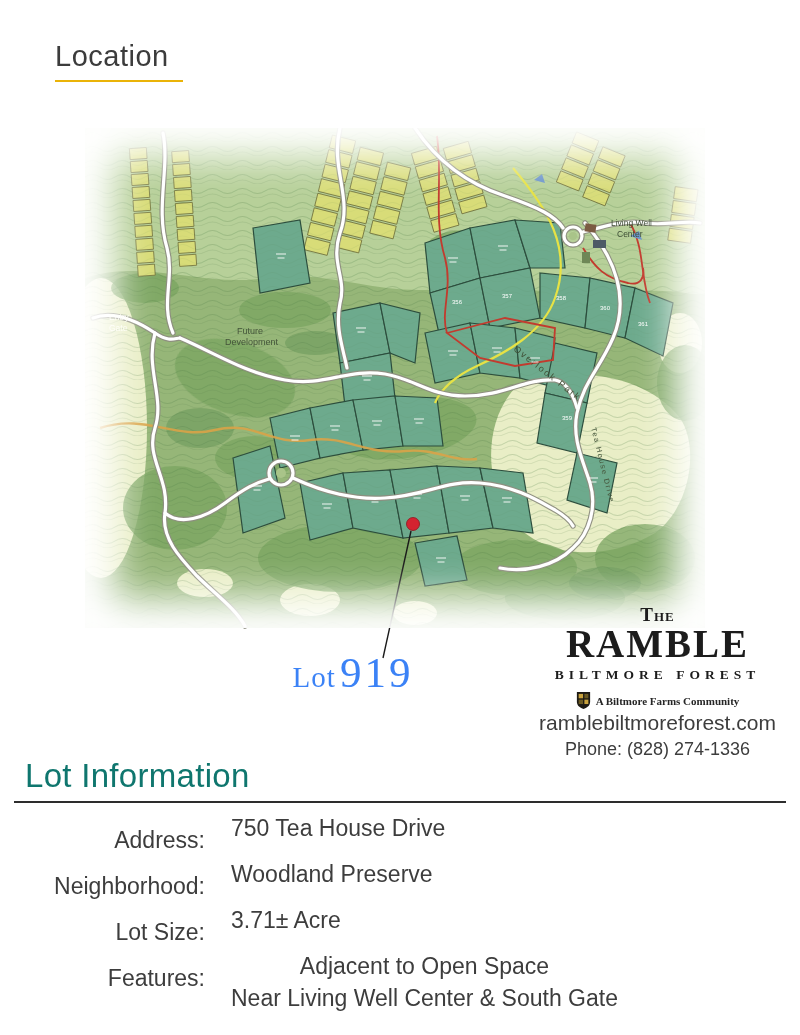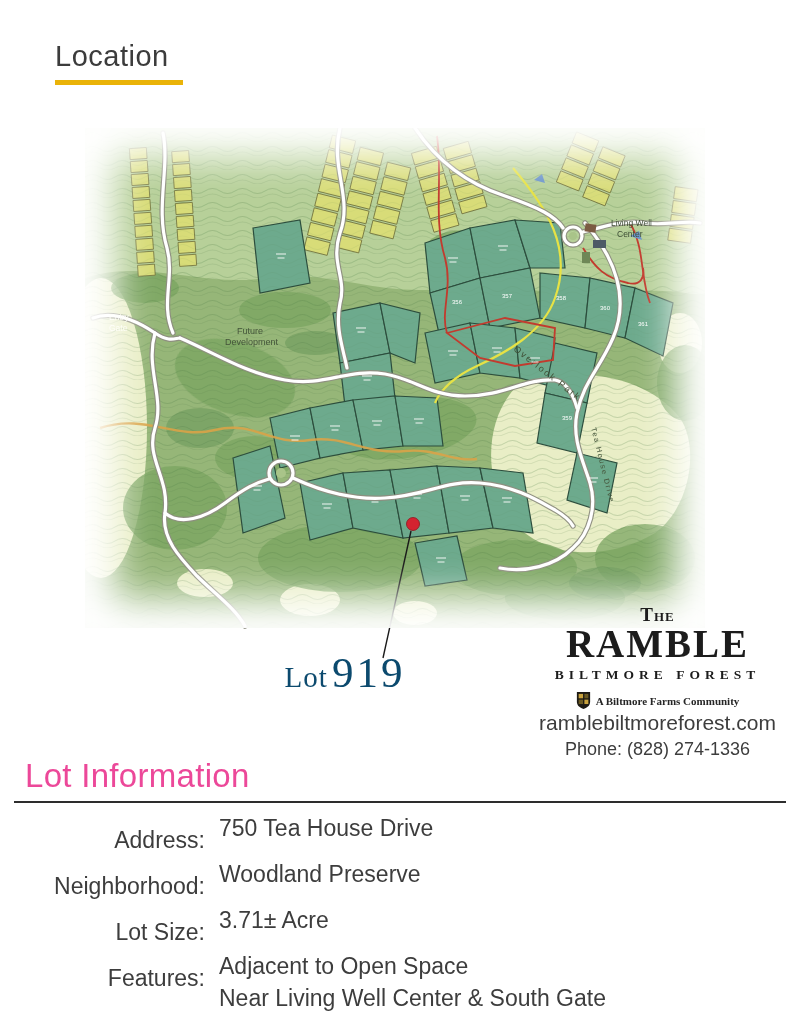--- a/index.html
+++ b/index.html
@@ -1,59 +1,59 @@
 <!DOCTYPE html>
 <html><head>
 <meta charset="utf-8">
 <style>
   html,body{margin:0;padding:0;background:#ffffff;}
   .page{position:relative;width:800px;height:1035px;background:#fff;overflow:hidden;
         font-family:"Liberation Sans",sans-serif;color:#3f3f3f;}
 
   
   .loc-head{position:absolute;left:55px;top:40px;font-size:29px;font-weight:400;
-            color:#3c3c3c;letter-spacing:.5px;border-bottom:5px solid #eab308;
+            color:#3c3c3c;letter-spacing:.5px;border-bottom:2px solid #eab308;
             padding:0 14px 7px 0;}
 
   
   .map-area{position:absolute;left:85px;top:128px;width:620px;height:560px;}
   .map-area svg{position:absolute;left:0;top:0;}
   .vignette{position:absolute;left:0;top:0;width:620px;height:500px;pointer-events:none;
             box-shadow:inset 0 0 38px 30px #ffffff;}
 
   
-  .lot-callout{position:absolute;left:240px;top:648px;width:210px;text-align:center;
-               font-family:"Liberation Serif",serif;color:#0c4a6e;white-space:nowrap;}
+  .lot-callout{position:absolute;left:248px;top:648px;width:210px;text-align:center;
+               font-family:"Liberation Serif",serif;color:#3b82f6;white-space:nowrap;}
   .lot-callout .pfx{font-size:29px;letter-spacing:1px;}
   .lot-callout .num{font-size:43px;letter-spacing:3px;}
 
   
   .brand{position:absolute;left:535px;top:604px;width:245px;text-align:center;color:#1c1c1c;}
   .brand .the{font-family:"Liberation Serif",serif;font-variant:small-caps;
               font-weight:700;font-size:19px;letter-spacing:1px;}
   .brand .name{font-family:"Liberation Serif",serif;font-weight:700;font-size:39px;
                letter-spacing:2px;line-height:1.0;margin-top:-2px;}
   .brand .tagline{font-family:"Liberation Serif",serif;font-weight:700;font-size:13.5px;
                   letter-spacing:5px;margin-top:4px;}
   .brand .community{display:flex;align-items:center;justify-content:center;gap:5px;
                     margin-top:8px;}
   .brand .community span{font-family:"Liberation Serif",serif;font-size:11px;
                          font-weight:700;color:#262626;}
   .brand .website{font-size:21px;color:#3d3d3d;margin-top:1px;}
   .brand .phone{font-size:18px;color:#3d3d3d;margin-top:4px;}
 
   
   .lot-info{position:absolute;left:0;top:757px;width:800px;}
-  .lot-info h2{margin:0 0 0 25px;font-size:33px;font-weight:400;color:#ec4899;
+  .lot-info h2{margin:0 0 0 25px;font-size:33px;font-weight:400;color:#0f766e;
                letter-spacing:.3px;}
   .lot-info .rule{margin:6px 0 0 14px;width:772px;border-top:2.5px solid #2d2d2d;}
   .info-rows{margin-top:10px;font-size:23px;color:#3d3d3d;}
   .info-row{display:flex;margin-bottom:4px;line-height:30px;}
   .info-row .lbl{width:205px;text-align:right;flex:0 0 205px;margin-top:12px;}
-  .info-row .vals{margin-left:14px;}
+  .info-row .vals{margin-left:26px;text-align:center;}
   .info-row .vals div{margin-bottom:2px;}
 </style>
 </head>
 <body>
 
 <div class="page">
 
   <div class="loc-head">Location</div>
 
   <div class="map-area">

